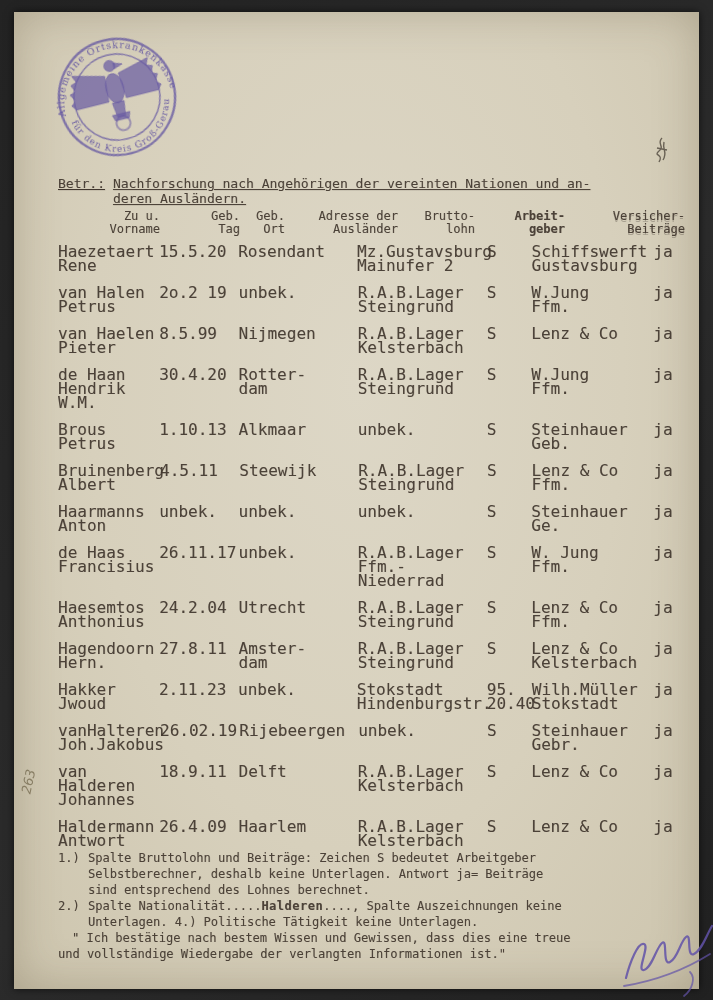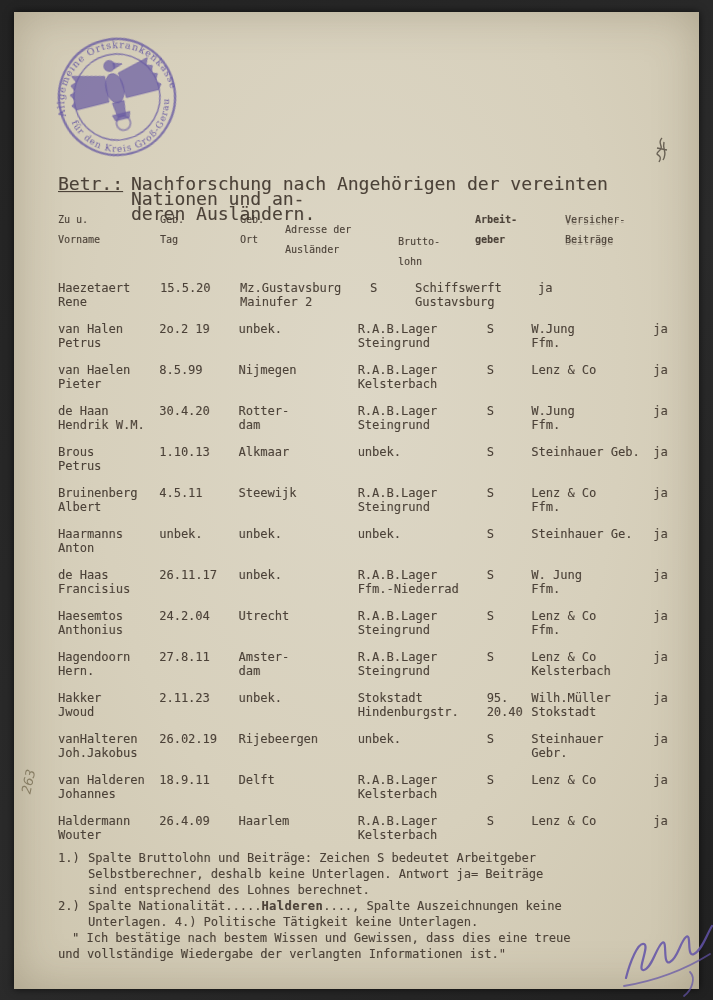--- a/index.html
+++ b/index.html
@@ -9,31 +9,31 @@
     font-family:"DejaVu Sans Mono",monospace;
   }
   .paper{
     position:absolute;left:14px;top:12px;width:685px;height:977px;
     background:radial-gradient(ellipse at 50% 38%, #ddd7c6 0%, #d7d0bc 55%, #cdc5ae 100%);
     box-shadow:inset 0 0 46px rgba(90,75,50,.28), 0 0 8px rgba(0,0,0,.65);
   }
   .typed{color:rgba(64,54,45,.9);text-shadow:0.4px 0.4px 0.5px rgba(64,54,45,.28);}
 
   
-  .subject{position:absolute;left:44px;top:164px;display:flex;font-size:18px;line-height:15px;}
+  .subject{position:absolute;left:44px;top:164px;display:flex;font-size:13px;line-height:15px;text-decoration:underline;}
   .subject .lbl{text-decoration:underline;margin-right:8px;}
   .subject .txt{white-space:pre-line;}
 
   
   .tbl{position:absolute;left:44px;top:198px;width:640px;}
-  .hdr-row{display:flex;font-size:10px;line-height:20px;margin-bottom:9px;}
+  .hdr-row{display:flex;font-size:12px;line-height:13px;margin-bottom:9px;text-align:right;}
   .hcell{white-space:pre-line;}
-  .h0{width:102px;} .h1{width:80px;} .h2{width:45px;} .h3{width:113px;margin-top:10px;}
-  .h4{width:77px;margin-top:22px;} .h5{width:90px;font-weight:bold;} .h6{width:120px;text-shadow:0 2px 0 rgba(64,54,45,.3),0.4px 0.4px 0.5px rgba(64,54,45,.28);}
-  .row{display:flex;font-size:12px;line-height:14px;margin-bottom:13px;}
+  .h0{width:102px;} .h1{width:80px;} .h2{width:45px;} .h3{width:113px;}
+  .h4{width:77px;} .h5{width:90px;font-weight:bold;} .h6{width:120px;text-shadow:0 2px 0 rgba(64,54,45,.3),0.4px 0.4px 0.5px rgba(64,54,45,.28);}
+  .row{display:flex;font-size:16px;line-height:14px;margin-bottom:13px;}
   .cell{white-space:pre-line;}
   .c-name{width:102px;} .c-tag{width:80px;} .c-ort{width:120px;}
   .c-adr{width:127px;} .c-s{width:45px;padding-left:3px;} .c-ag{width:118px;} .c-ja{width:45px;padding-left:5px;}
 
   
   .notes{position:absolute;left:44px;top:838px;width:600px;font-size:12px;line-height:16px;}
   .note{display:flex;}
   .note-num{width:30px;flex:none;}
   .note-text{white-space:pre-line;flex:1;}
   .note-text b{font-weight:bold;letter-spacing:.5px;}
@@ -107,20 +107,21 @@
       <div class="hcell h5">Arbeit-
 geber</div>
       <div class="hcell h6">Versicher-
 Beiträge</div>
     </div>
     <div id="table-body">
     <div class="row typed">
       <div class="cell c-name">Haezetaert
 Rene</div>
       <div class="cell c-tag">15.5.20</div>
+      <div class="cell c-ort">Rosendant</div>
       <div class="cell c-adr">Mz.Gustavsburg
 Mainufer 2</div>
       <div class="cell c-s">S</div>
       <div class="cell c-ag">Schiffswerft
 Gustavsburg</div>
       <div class="cell c-ja">ja</div>
     </div>
 
     <div class="row typed">
       <div class="cell c-name">van Halen
@@ -269,21 +270,21 @@
       <div class="cell c-ort">Delft</div>
       <div class="cell c-adr">R.A.B.Lager
 Kelsterbach</div>
       <div class="cell c-s">S</div>
       <div class="cell c-ag">Lenz &amp; Co</div>
       <div class="cell c-ja">ja</div>
     </div>
 
     <div class="row typed">
       <div class="cell c-name">Haldermann
-Wouter</div>
+Antwort</div>
       <div class="cell c-tag">26.4.09</div>
       <div class="cell c-ort">Haarlem</div>
       <div class="cell c-adr">R.A.B.Lager
 Kelsterbach</div>
       <div class="cell c-s">S</div>
       <div class="cell c-ag">Lenz &amp; Co</div>
       <div class="cell c-ja">ja</div>
     </div>
   </div>
   </div>

